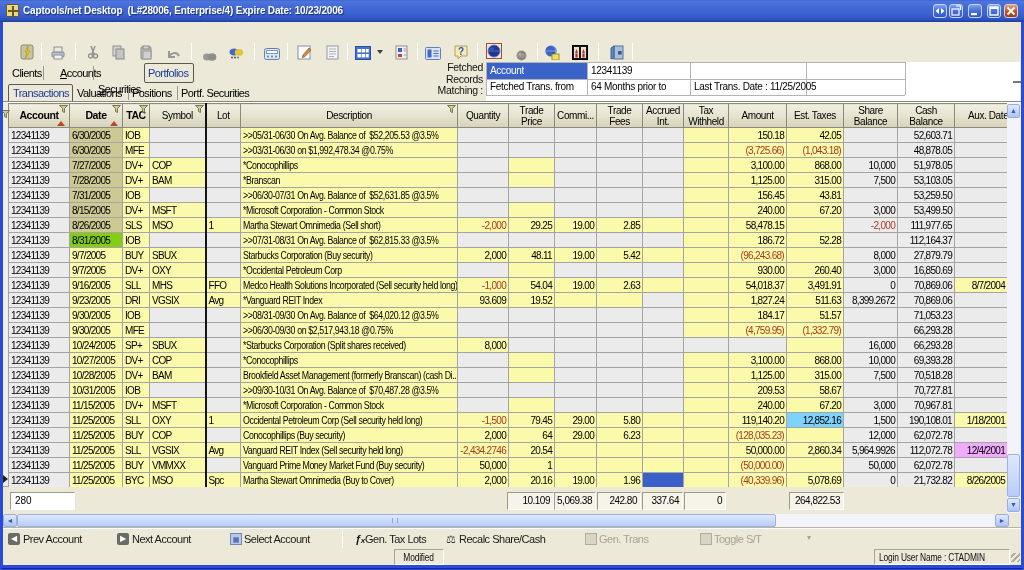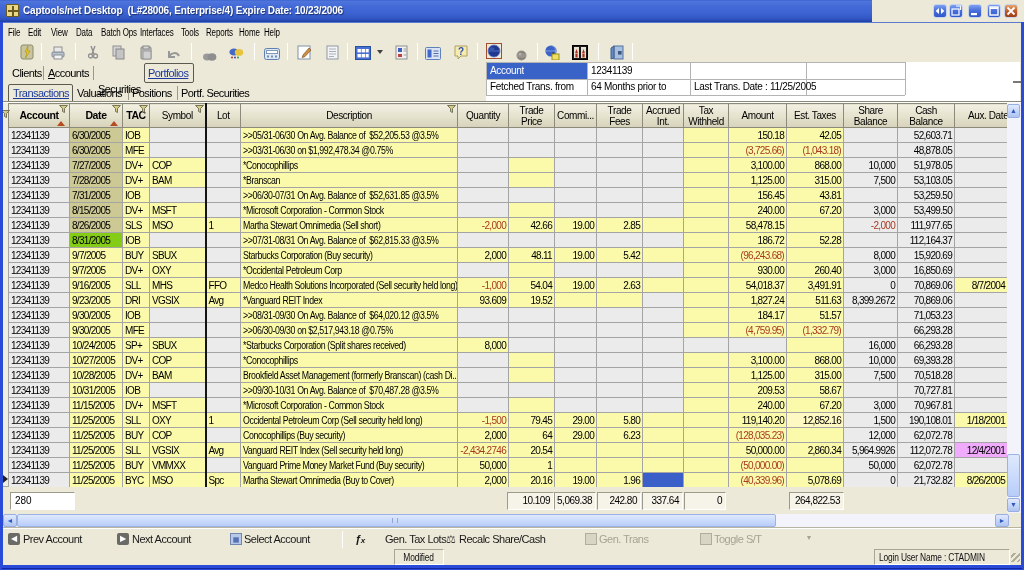--- a/index.html
+++ b/index.html
@@ -1,17 +1,17 @@
 <!DOCTYPE html>
 <html><head><meta charset="utf-8"><style>
 *{margin:0;padding:0;box-sizing:border-box}
 body{width:1024px;height:570px;overflow:hidden;font-family:"Liberation Sans",sans-serif}
 #win{position:relative;width:1024px;height:570px;background:#ece9d8;overflow:hidden}
 
-#title{position:absolute;left:0;top:0;width:872px;height:22px;
+#title{position:absolute;left:0;top:0;width:1024px;height:22px;
  background:linear-gradient(180deg,#3a63d0 0%,#4f74dc 6%,#4269d6 30%,#3c63d2 60%,#3156c4 85%,#2446ac 96%,#1c3c9e 100%);}
 #title .cap{position:absolute;left:23px;top:4px;font-size:11.5px;font-weight:bold;color:#fff;
  text-shadow:1px 1px 1px #1a3070;letter-spacing:-0.2px;white-space:pre;transform:scaleX(0.87);transform-origin:0 50%}
 #tico{position:absolute;left:6px;top:4px;width:13px;height:13px;background:#e8d888;border:1px solid #6a5a20;border-radius:1px}
 #tico:before{content:"";position:absolute;left:1px;top:1px;width:10px;height:10px;
  background:linear-gradient(90deg,transparent 0 4px,#6a5a20 4px 6px,transparent 6px),linear-gradient(180deg,transparent 0 4px,#6a5a20 4px 6px,transparent 6px);}
 .wbtn{position:absolute;top:4px;width:14px;height:14px;border-radius:3px;border:1px solid #c6d4f0;
  background:linear-gradient(180deg,#7e9ff0 0%,#4a71dc 45%,#3058c8 100%);color:#fff;font-size:9px;
  text-align:center;line-height:12px;font-weight:bold}
 .wbtn.close{background:linear-gradient(180deg,#e8a468,#c05a2c 50%,#9c3c14)}
@@ -19,21 +19,21 @@
 #menu{position:absolute;left:3px;top:22px;width:1018px;height:18px;background:#ece9d8;border-top:1px solid #5a7ad0}
 #menu span{position:absolute;top:4px;font-size:10px;letter-spacing:-0.2px;color:#000;white-space:pre;transform:scaleX(0.8);transform-origin:0 50%}
 
 #tb{position:absolute;left:3px;top:40px;width:1018px;height:22px;background:#ece9d8}
 .tbi{position:absolute}
 .tbsep{position:absolute;top:3px;width:1px;height:17px;background:#c0bda8;border-right:1px solid #fff}
 
 .tabtxt{position:absolute;font-size:11px;letter-spacing:-0.55px;color:#000;white-space:pre}
 .tabsep{position:absolute;width:1px;background:#9a9a8a}
 .tabbox{position:absolute;border:1px solid #5a5a52;border-radius:2px;background:#ece9d8}
-.tabsel{color:#1c3a9c;text-decoration:underline}
+.tabsel{color:#1c3a9c;}
 
 #fpanel{position:absolute;left:486px;top:62px;width:534px;height:39px;background:#fff}
 #fpanel .gl{position:absolute;background:#b4b4b4}
 .fcell{position:absolute;font-size:10px;letter-spacing:-0.3px;color:#000;white-space:pre;overflow:hidden}
 #flabel{position:absolute;left:415px;top:62px;width:68px;height:38px;text-align:right;
  font-size:10.5px;letter-spacing:-0.3px;line-height:11.5px;color:#111}
 
 #groove1{position:absolute;left:3px;top:101px;width:1018px;height:1px;background:#8a887a}
 #groove2{position:absolute;left:3px;top:102px;width:1018px;height:1px;background:#fdfcf8}
 
@@ -107,32 +107,20 @@
           <rect x="2" y="8" width="6" height="2.2" fill="#fff"></rect>
         </svg></div>
       <div class="wbtn" style="left:987px"><svg width="12" height="12" viewBox="0 0 12 12">
           <rect x="2" y="2" width="8" height="8" fill="none" stroke="#fff" stroke-width="1.4"></rect>
           <path d="M2 3.2 h8" stroke="#fff" stroke-width="1.6"></path>
         </svg></div>
       <div class="wbtn close" style="left:1004px"><svg width="12" height="12" viewBox="0 0 12 12">
           <path d="M2.5 2.5 L9.5 9.5 M9.5 2.5 L2.5 9.5" stroke="#fff" stroke-width="1.8"></path>
         </svg></div>
     </div>
-    <div id="menu">
-      <span style="left:5px">File</span>
-      <span style="left:25px">Edit</span>
-      <span style="left:48px">View</span>
-      <span style="left:73px">Data</span>
-      <span style="left:98px">Batch Ops</span>
-      <span style="left:137px">Interfaces</span>
-      <span style="left:178px">Tools</span>
-      <span style="left:203px">Reports</span>
-      <span style="left:236px">Home</span>
-      <span style="left:261px">Help</span>
-    </div>
     <div id="tb">
       <div class="tbi" style="left:17px;top:4px;width:14px;height:16px"><svg width="14" height="16">
           <rect x="1" y="1" width="12" height="14" rx="2" fill="#c8c4a0" stroke="#8a8a6a"></rect>
           <path d="M8 2 L5 8 h2 L5.5 14 L10 7 H7.5 Z" fill="#f0d020" stroke="#a08000" stroke-width="0.5"></path>
         </svg></div>
       <div class="tbsep" style="left:38px"></div>
       <div class="tbi" style="left:47px;top:6px;width:16px;height:14px"><svg width="16" height="14">
           <rect x="2" y="6" width="12" height="5" rx="1" fill="#b8c4d4" stroke="#808ca0"></rect>
           <rect x="4" y="1" width="8" height="5" fill="#e8e8e8" stroke="#909090"></rect>
           <rect x="4" y="9" width="8" height="4" fill="#f2f2f2" stroke="#909090"></rect>
@@ -242,32 +230,33 @@
       <div class="tbsep" style="left:595px"></div>
       <div class="tbi" style="left:607px;top:5px;width:14px;height:15px"><svg width="14" height="15">
           <rect x="4" y="1" width="9" height="13" fill="#a8c0e0" stroke="#5070a0"></rect>
           <path d="M4 1 L1 3 v11 l3 -1 Z" fill="#6888c0" stroke="#40608c"></path>
           <rect x="8" y="6" width="3.6" height="3.6" fill="#405880"></rect>
         </svg></div>
       <div class="tbsep" style="left:629px"></div>
     </div>
     <div class="tabtxt" style="left:12px;top:67px">Clients</div>
     <div class="tabsep" style="left:43px;top:66px;height:14px"></div>
-    <div class="tabtxt" style="left:48px;top:67px"><u>A</u>ccounts</div>
+    <div class="tabtxt" style="left:60px;top:67px"><u>A</u>ccounts</div>
     <div class="tabsep" style="left:93px;top:66px;height:14px"></div>
     <div class="tabtxt" style="left:98px;top:83px"><u>S</u>ecurities</div>
     <div class="tabbox" style="left:144px;top:63px;width:50px;height:20px"></div>
     <div class="tabtxt tabsel" style="left:148px;top:67px">Portfolios</div>
     <div class="tabbox" style="left:8px;top:84px;width:65px;height:19px"></div>
     <div class="tabtxt tabsel" style="left:13px;top:87px">Transactions</div>
     <div class="tabtxt" style="left:77px;top:87px">Valuations</div>
     <div class="tabsep" style="left:128px;top:86px;height:14px"></div>
     <div class="tabtxt" style="left:132px;top:87px">Positions</div>
     <div class="tabsep" style="left:177px;top:86px;height:14px"></div>
     <div class="tabtxt" style="left:181px;top:87px">Portf. Securities</div>
+    <div id="flabel">Fetched<br>Records<br>Matching :</div>
     <div id="fpanel">
       <div class="gl" style="left:0px;top:0;width:1px;height:33px"></div>
       <div class="gl" style="left:101px;top:0;width:1px;height:33px"></div>
       <div class="gl" style="left:204px;top:0;width:1px;height:33px"></div>
       <div class="gl" style="left:320px;top:0;width:1px;height:33px"></div>
       <div class="gl" style="left:419px;top:0;width:1px;height:33px"></div>
       <div class="gl" style="left:0;top:0px;width:419px;height:1px"></div>
       <div class="gl" style="left:0;top:17px;width:419px;height:1px"></div>
       <div class="gl" style="left:0;top:33px;width:419px;height:1px"></div>
       <div style="position:absolute;left:1px;top:1px;width:100px;height:16px;background:#3a63c8"></div>
@@ -488,21 +477,21 @@
             <td class="n" style="background:#ebebeb"></td>
           </tr>
           <tr>
             <td class="ca">12341139</td>
             <td class="cd" style="background:#cdc994">8/26/2005</td>
             <td class="ct">SLS</td>
             <td class="cs blk" style="background:#fafaaa">MSO</td>
             <td class="cl" style="background:#fafaaa">1</td>
             <td class="cde"><span class="dx">Martha Stewart Omnimedia (Sell short)</span></td>
             <td class="n" style="background:#fafaaa;color:#a83a22">-2,000</td>
-            <td class="n" style="background:#fafaaa">42.66</td>
+            <td class="n" style="background:#fafaaa">29.25</td>
             <td class="n" style="background:#fafaaa">19.00</td>
             <td class="n" style="background:#fafaaa">2.85</td>
             <td class="n" style="background:#fafaaa"></td>
             <td class="n" style="background:#fafaaa"></td>
             <td class="n" style="background:#fafaaa">58,478.15</td>
             <td class="n" style="background:#fafaaa"></td>
             <td class="n" style="background:#ebebeb;color:#a83a22">-2,000</td>
             <td class="n" style="background:#ebebeb">111,977.65</td>
             <td class="n" style="background:#ebebeb"></td>
           </tr>
@@ -534,21 +523,21 @@
             <td class="cde"><span class="dx">Starbucks Corporation (Buy security)</span></td>
             <td class="n" style="background:#fafaaa">2,000</td>
             <td class="n" style="background:#fafaaa">48.11</td>
             <td class="n" style="background:#fafaaa">19.00</td>
             <td class="n" style="background:#fafaaa">5.42</td>
             <td class="n" style="background:#fafaaa"></td>
             <td class="n" style="background:#fafaaa"></td>
             <td class="n" style="background:#fafaaa;color:#a83a22">(96,243.68)</td>
             <td class="n" style="background:#fafaaa"></td>
             <td class="n" style="background:#ebebeb">8,000</td>
-            <td class="n" style="background:#ebebeb">15,920.69</td>
+            <td class="n" style="background:#ebebeb">27,879.79</td>
             <td class="n" style="background:#ebebeb"></td>
           </tr>
           <tr>
             <td class="ca">12341139</td>
             <td class="cd" style="background:#fafaaa">9/7/2005</td>
             <td class="ct">DV+</td>
             <td class="cs blk" style="background:#fafaaa">OXY</td>
             <td class="cl" style="background:#ebebeb"></td>
             <td class="cde"><span class="dx">*Occidental Petroleum Corp</span></td>
             <td class="n" style="background:#ebebeb"></td>
@@ -741,21 +730,21 @@
             <td class="cs blk" style="background:#fafaaa">OXY</td>
             <td class="cl" style="background:#fafaaa">1</td>
             <td class="cde"><span class="dx">Occidental Petroleum Corp (Sell security held long)</span></td>
             <td class="n" style="background:#fafaaa;color:#a83a22">-1,500</td>
             <td class="n" style="background:#fafaaa">79.45</td>
             <td class="n" style="background:#fafaaa">29.00</td>
             <td class="n" style="background:#fafaaa">5.80</td>
             <td class="n" style="background:#fafaaa"></td>
             <td class="n" style="background:#fafaaa"></td>
             <td class="n" style="background:#fafaaa">119,140.20</td>
-            <td class="n" style="background:#fef9c3">12,852.16</td>
+            <td class="n" style="background:#7dd3fc">12,852.16</td>
             <td class="n" style="background:#ebebeb">1,500</td>
             <td class="n" style="background:#ebebeb">190,108.01</td>
             <td class="n" style="background:#fafaaa">1/18/2001</td>
           </tr>
           <tr>
             <td class="ca">12341139</td>
             <td class="cd" style="background:#fafaaa">11/25/2005</td>
             <td class="ct">BUY</td>
             <td class="cs blk" style="background:#fafaaa">COP</td>
             <td class="cl" style="background:#ebebeb"></td>
@@ -857,21 +846,21 @@
     </div>
     <div id="btnbar">
       <div class="bbi" style="left:5px;background:#6a6a66;color:#fff;border-radius:2px">◀</div>
       <div class="bb" style="left:20px">Prev Account</div>
       <div class="bbi" style="left:114px;background:#6a6a66;color:#fff;border-radius:2px">▶</div>
       <div class="bb" style="left:129px">Next Account</div>
       <div class="bbi" style="left:227px;background:#b8c8e8;border:1px solid #7088b0;color:#3050a0;font-size:7px">▦</div>
       <div class="bb" style="left:241px">Select Account</div>
       <div style="position:absolute;left:339px;top:2px;width:1px;height:17px;background:#b8b5a0;border-right:1px solid #fff"></div>
       <div class="bb" style="left:352px;font-style:italic;font-weight:bold">ƒ<span style="font-size:8px">x</span></div>
-      <div class="bb" style="left:382px">Gen. Tax Lots</div>
+      <div class="bb" style="left:362px">Gen. Tax Lots</div>
       <div class="bbi" style="left:442px;color:#333;font-size:11px">⚖</div>
       <div class="bb" style="left:456px">Recalc Share/Cash</div>
       <div class="bbi dis" style="left:582px;background:#d8d5c4;border:1px solid #b0ad9c"></div>
       <div class="bb dis" style="left:596px">Gen. Trans</div>
       <div class="bbi dis" style="left:697px;background:#d8d5c4;border:1px solid #b0ad9c"></div>
       <div class="bb dis" style="left:711px">Toggle S/T</div>
       <div class="bb dis" style="left:804px;font-size:8px">▾</div>
     </div>
     <div id="status">
       <div class="st" style="left:391px;width:50px"><span>&nbsp;&nbsp;Modified</span></div>

